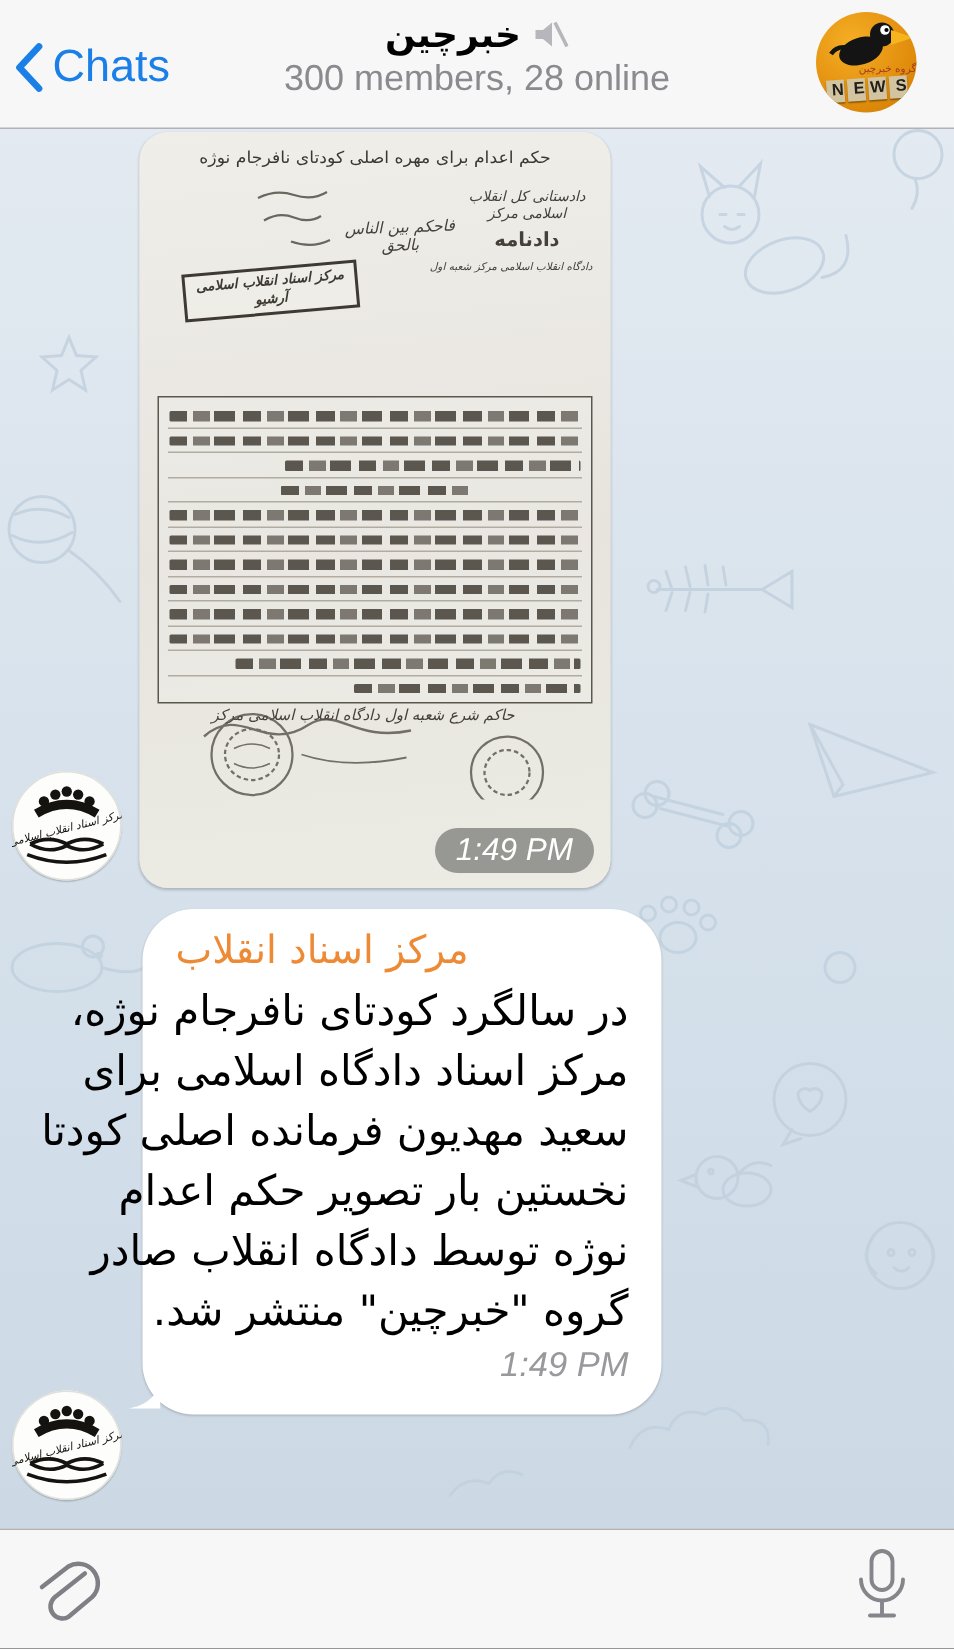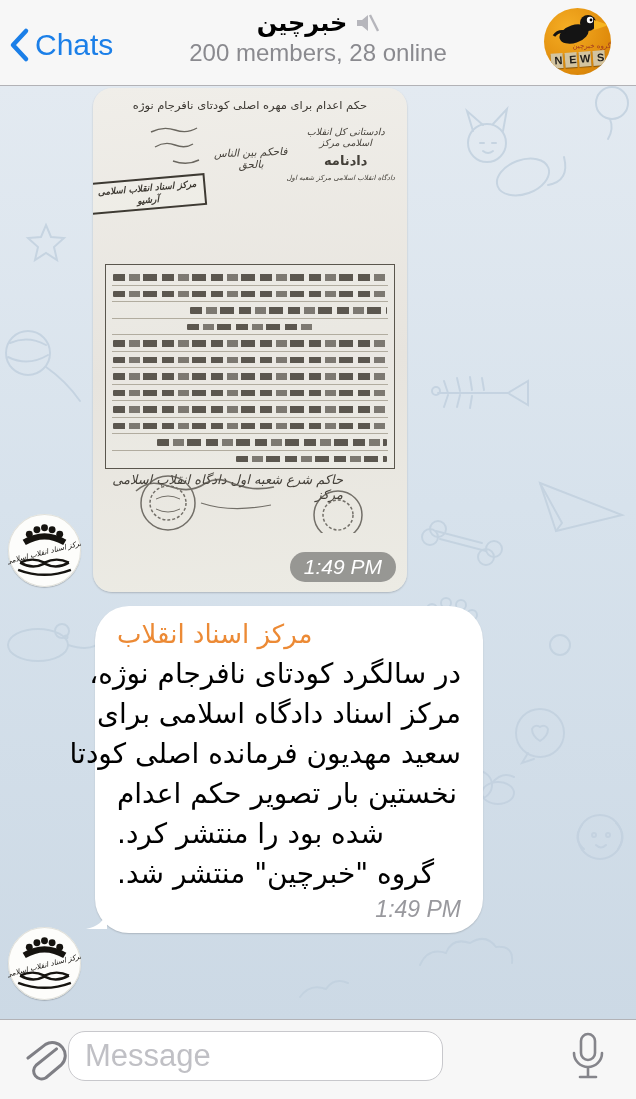--- a/index.html
+++ b/index.html
@@ -31,53 +31,53 @@
   .doodles{position:absolute;left:0;top:0;z-index:0;}
 
   
   .photo{position:absolute;left:93px;top:3px;width:314px;height:504px;border-radius:19px;
          background:linear-gradient(175deg,#f0eee9,#e7e4de 55%,#ecebe4);
          box-shadow:0 1px 2px rgba(0,0,0,.2);overflow:hidden;direction:rtl;
          padding:10px 12px;box-sizing:border-box;z-index:2;cursor:pointer;}
   .doc{font-family:"DejaVu Sans",sans-serif;color:#45413a;}
   .doc-headline{font-weight:normal;font-size:11.5px;color:#3b3731;text-align:center;
                 letter-spacing:.5px;white-space:nowrap;transform:scaleY(.95);}
-  .doc-header{display:flex;margin-top:6px;height:146px;}
+  .doc-header{display:flex;margin-top:6px;height:146px;margin-left:33px;}
   .doc-col-right{width:34%;text-align:center;padding-top:8px;font-size:9.5px;font-style:italic;}
   .doc-office-title{font-size:13px;font-weight:bold;font-style:normal;margin-top:5px;}
   .doc-court{font-size:7px;margin-top:6px;white-space:nowrap;}
   .doc-col-center{width:31%;text-align:center;padding-top:28px;font-size:10.5px;
                   font-style:italic;transform:rotate(-2deg);}
   .doc-col-left{width:35%;position:relative;}
   .stamp-box{position:absolute;left:-16px;top:60px;border:2.5px solid #3e3a33;padding:3px 7px;
              transform:rotate(-5deg);background:rgba(240,238,232,.6);font-size:9px;
              font-weight:bold;font-style:italic;text-align:center;color:#3e3a33;white-space:nowrap;}
   .stamp-box .l2{letter-spacing:3px;margin-top:2px;}
   .doc-body{border:1.5px solid #5a564d;padding:4px 6px 2px;background:rgba(255,255,255,.12);}
   .trow{border-bottom:1px solid #b1ac9f;padding:5px 1px 4px;}
   .tl{height:6.5px;border-radius:1px;
       background:repeating-linear-gradient(90deg,rgba(66,61,53,.85) 0 12px,transparent 12px 16px,
                  rgba(66,61,53,.65) 16px 27px,transparent 27px 30px,
                  rgba(66,61,53,.85) 30px 44px,transparent 44px 49px);}
   .doc-verdict{text-align:center;font-size:10.5px;font-weight:bold;letter-spacing:1px;
                color:#3e3a33;padding:4px 0 3px;border-bottom:1px solid #b1ac9f;}
   .doc-sig{position:relative;height:64px;}
-  .sig-caption{position:absolute;top:3px;right:52px;font-size:13px;font-style:italic;color:#45413a;}
+  .sig-caption{position:absolute;top:3px;right:52px;font-size:10px;font-style:italic;color:#45413a;}
   .photo-pill{position:absolute;right:11px;bottom:10px;background:rgba(82,82,82,.55);color:#fff;
               font-style:italic;font-size:21px;padding:3px 14px;border-radius:16px;z-index:3;
               font-family:"Liberation Sans",sans-serif;direction:ltr;}
 
   
   .avatar-emblem{position:absolute;left:8px;width:73px;height:73px;border-radius:50%;
                  background:#fcfcfa;box-shadow:0 1px 1px rgba(0,0,0,.2);z-index:2;cursor:pointer;}
   .avatar-emblem.a1{top:429px;} .avatar-emblem.a2{top:842px;}
 
   
-  .bubble{position:absolute;left:95px;top:521px;width:388px;border-radius:34px;background:#fff;
-          padding:13px 22px 10px;box-sizing:border-box;box-shadow:0 1px 1.5px rgba(0,0,0,.16);z-index:2;}
+  .bubble{position:absolute;left:95px;top:521px;width:346px;border-radius:34px;background:#fff;
+          padding:13px 22px 20px;box-sizing:border-box;box-shadow:0 1px 1.5px rgba(0,0,0,.16);z-index:2;}
   .sender{color:#ec8a35;font-size:26px;font-family:"DejaVu Sans",sans-serif;text-align:left;margin-bottom:5px;}
   .mline{direction:rtl;text-align:left;font-size:28px;line-height:40px;color:#000;
          font-family:"DejaVu Sans",sans-serif;white-space:nowrap;}
   .btime{text-align:right;color:#98989d;font-size:23px;font-style:italic;margin-top:2px;}
   .tail{position:absolute;left:-10px;bottom:3px;}
 
   
   .composer{position:absolute;bottom:0;left:0;right:0;height:79px;background:#f7f7f7;
             border-top:1px solid #b2b2b6;z-index:8;}
   .clip{position:absolute;left:17px;top:13px;cursor:pointer;}
@@ -100,21 +100,21 @@
       <span class="back-label">Chats</span>
     </div>
     <div class="nav-center">
       <div class="title-row">
         <span class="chat-title">خبرچین</span>
         <svg width="24" height="22" viewBox="0 0 24 22">
           <path d="M2,8 h5 l6,-5 v16 l-6,-5 H2 Z" fill="#b6b6bc"></path>
           <line x1="15" y1="3" x2="23" y2="19" stroke="#b6b6bc" stroke-width="2.4"></line>
         </svg>
       </div>
-      <div class="subtitle">200 members, 28 online</div>
+      <div class="subtitle">300 members, 28 online</div>
     </div>
     <div class="avatar-news">
       <svg width="67" height="36" viewBox="0 0 67 36" style="position:absolute;top:2px;left:0;">
         <ellipse cx="30" cy="24" rx="15" ry="9" fill="#141414" transform="rotate(-18 30 24)"></ellipse>
         <circle cx="44" cy="13" r="8" fill="#141414"></circle>
         <polygon points="50,10 65,15 50,20" fill="#f6b41f"></polygon>
         <circle cx="46" cy="10" r="3.2" fill="#fff"></circle>
         <circle cx="47" cy="10" r="1.4" fill="#000"></circle>
         <path d="M22,22 q-8,-2 -12,4" stroke="#141414" stroke-width="3" fill="none"></path>
       </svg>
@@ -331,21 +331,21 @@
 
     <div class="bubble">
       <svg class="tail" width="22" height="22" viewBox="0 0 22 22">
         <path d="M22,2 C20,13 12,19 1,21 L22,21 Z" fill="#ffffff"></path>
       </svg>
       <div class="sender">مرکز اسناد انقلاب</div>
       <div class="mline">در سالگرد کودتای نافرجام نوژه،</div>
       <div class="mline">مرکز اسناد دادگاه اسلامی برای</div>
       <div class="mline">سعید مهدیون فرمانده اصلی کودتا</div>
       <div class="mline">نخستین بار تصویر حکم اعدام</div>
-      <div class="mline">شده بود را منتشر کرد.</div>
+      <div class="mline">نوژه توسط دادگاه انقلاب صادر</div>
       <div class="mline">گروه "خبرچین" منتشر شد.</div>
       <div class="btime">1:49 PM</div>
     </div>
 
     <div class="avatar-emblem a2">
       <svg width="73" height="73" viewBox="0 0 72 72">
         <circle cx="36" cy="36" r="35.5" fill="#fdfdfb" stroke="#e0e0da" stroke-width="1"></circle>
         <g fill="#15130f">
           <circle cx="21" cy="20" r="3.4"></circle>
             <circle cx="28.5" cy="15.5" r="3.4"></circle>
@@ -363,21 +363,20 @@
       </svg>
     </div>
   </main>
 
   <footer class="composer">
     <div class="clip">
       <svg width="50" height="52" viewBox="0 0 50 52">
         <path d="M38,14 L20,33 a8,8 0 0 0 11.5,11 L45,29 a13,13 0 0 0 -18.5,-18 L11,27" fill="none" stroke="#7f7f85" stroke-width="3" stroke-linecap="round" stroke-linejoin="round" transform="rotate(8 25 26)"></path>
       </svg>
     </div>
-    <input class="msg-input" type="text" placeholder="Message" style="">
     <div class="mic">
       <svg width="40" height="62" viewBox="0 0 40 62">
         <rect x="13" y="5" width="14" height="26" rx="7" fill="none" stroke="#85858b" stroke-width="2.6"></rect>
         <path d="M6,24 a14,14 0 0 0 28,0" fill="none" stroke="#85858b" stroke-width="2.6" stroke-linecap="round"></path>
         <line x1="20" y1="38" x2="20" y2="48" stroke="#85858b" stroke-width="2.6"></line>
         <line x1="12" y1="48" x2="28" y2="48" stroke="#85858b" stroke-width="2.6" stroke-linecap="round"></line>
       </svg>
     </div>
   </footer>
 

